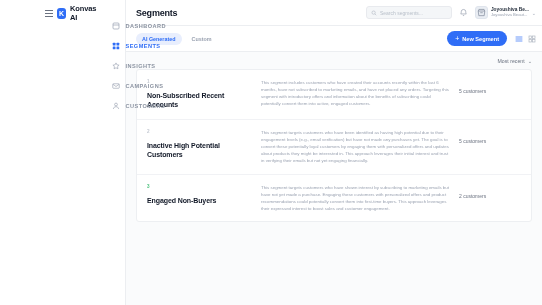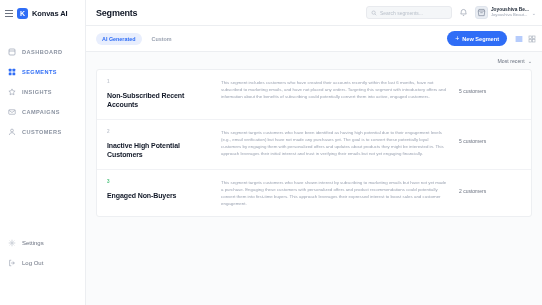--- a/index.html
+++ b/index.html
@@ -9,22 +9,23 @@
     background: #ffffff;
     overflow: hidden;
   }
   .app { display: flex; width: 542px; height: 305px; }
 
   
   .sidebar {
     width: 86px; height: 305px;
     background: #ffffff;
     border-right: 1px solid #eceef1;
-    display: flex; flex-direction: column;
+    display: flex; 
     flex: 0 0 86px;
+    margin-left: 40px;
   }
   .brand-row {
     height: 26px;
     display: flex; align-items: center;
     gap: 4px; padding: 0 5px;
   }
   .hamburger { display: flex; flex-direction: column; gap: 2px; cursor: pointer; }
   .hamburger i { display: block; width: 8px; height: 1px; background: #6b7280; }
   .brand-logo {
     width: 11px; height: 11px; border-radius: 3px;

